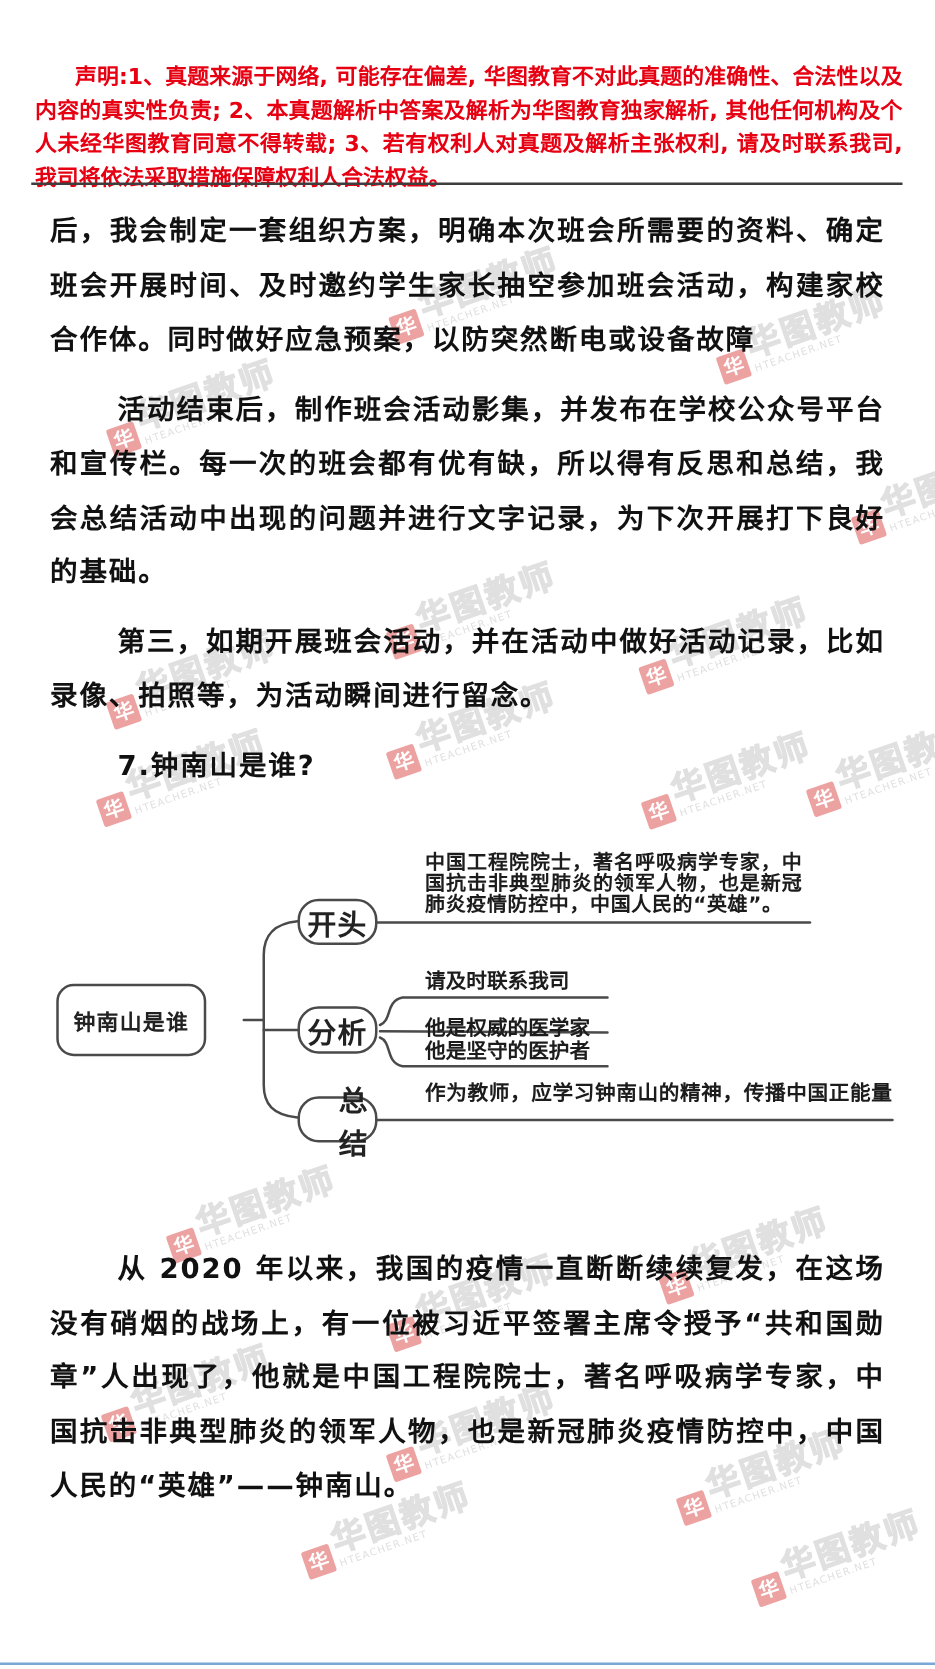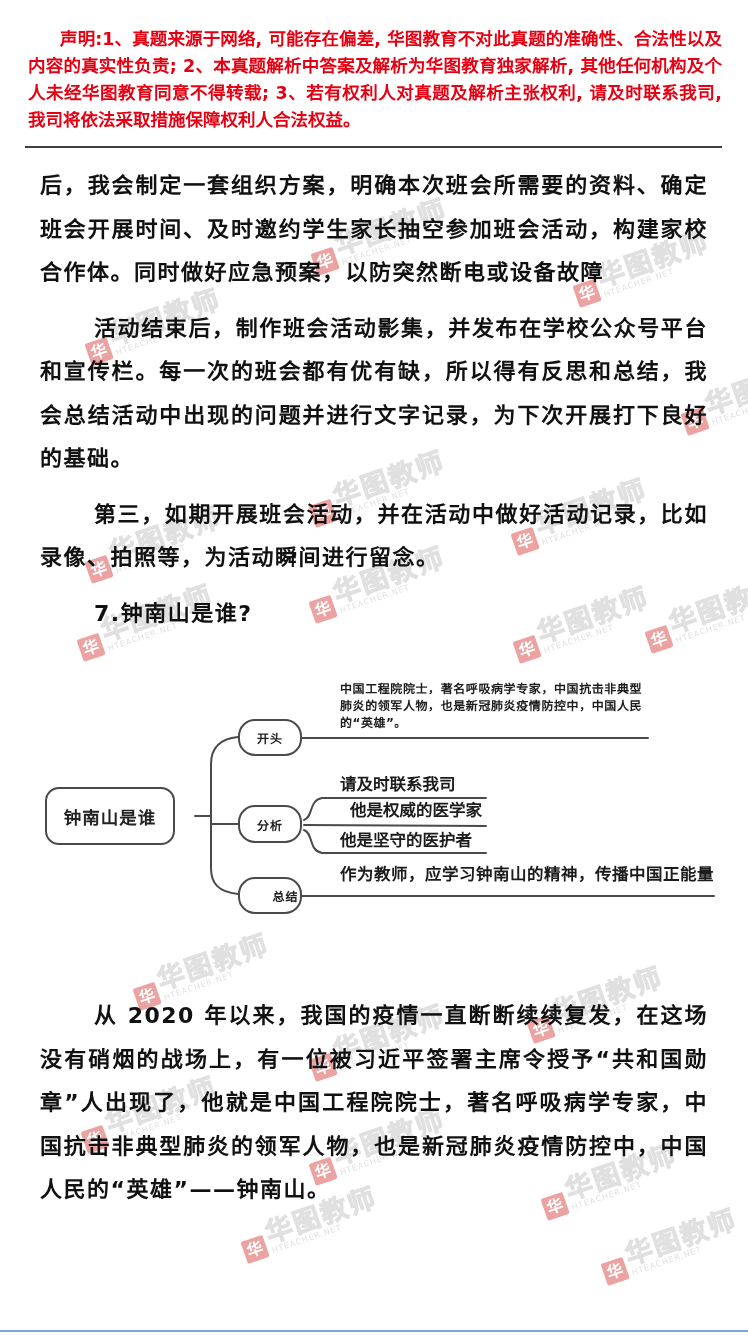--- a/index.html
+++ b/index.html
@@ -30,21 +30,21 @@
     border-radius:2px;flex:0 0 auto;opacity:.85;
   }
   .wm-txt{display:flex;flex-direction:column;line-height:1;}
   .wm-txt span{
     font-size:27px;font-weight:bold;letter-spacing:2px;color:var(--wm-gray);
     -webkit-text-stroke:1px #bdbdbd;opacity:.75;
   }
   .wm-txt small{font-size:8px;color:#cdcdcd;letter-spacing:1px;margin-top:1px;}
   
   .disclaimer{
-    position:absolute;left:28px;top:26px;width:694px;z-index:2;
+    position:absolute;left:28px;top:49px;width:694px;z-index:2;
     color:var(--disclaimer-red);font-size:17.5px;line-height:27px;
     font-weight:bold;text-align:justify;text-indent:32px;margin:0;
   }
   .rule{
     position:absolute;left:25px;top:146px;width:697px;height:0;z-index:2;
     border-top:2.5px solid var(--rule-dark);
   }
   
   .bodytext{
     position:absolute;left:28px;width:692px;z-index:2;
@@ -57,34 +57,34 @@
   .bodytext p.indent{text-indent:54px;}
   .q-title{text-indent:54px;}
   .section-head{text-indent:54px;}
   
   .mindmap{position:absolute;left:30px;top:672px;width:695px;height:250px;z-index:2;}
   .mindmap svg{position:absolute;left:0;top:0;}
   .mm-box{
     position:absolute;box-sizing:border-box;background:#fff;
     border:2px solid var(--diagram-line);border-radius:17px;
     display:flex;align-items:center;justify-content:center;
-    font-size:12px;font-weight:700;color:#222;letter-spacing:1px;
-  }
-  .mm-root{left:15px;top:115px;width:130px;height:58px;border-radius:14px;font-size:17.5px;}
+    font-size:23px;font-weight:700;color:#222;letter-spacing:1px;
+  }
+  .mm-root{left:15px;top:115px;width:120px;height:58px;border-radius:14px;font-size:17.5px;}
   .mm-b1{left:208px;top:47px;width:64px;height:37px;}
   .mm-b2{left:208px;top:133px;width:64px;height:38px;}
   .mm-b3{left:208px;top:205px;width:64px;height:37px;padding-left:31px;}
   .mm-note{
     position:absolute;color:#1c1c1c;font-weight:600;letter-spacing:.5px;
-    font-size:12px;line-height:17px;text-align:justify;
+    font-size:16px;line-height:17px;text-align:justify;
   }
   .mm-note-head{left:310px;top:9px;width:302px;}
   .mm-item{position:absolute;left:310px;white-space:nowrap;font-size:16.5px;font-weight:600;color:#1c1c1c;}
   .mm-i1{top:99px;}
-  .mm-i2{top:125px;margin-left:10px;}
+  .mm-i2{top:137px;}
   .mm-i3{top:155px;font-family:Liberation Mono, monospace;}
   .mm-note-sum{left:310px;top:194px;width:385px;white-space:nowrap;font-size:16.5px;}
   
   .bottom-line{
     position:absolute;left:0;top:1330px;width:748px;height:0;z-index:2;
     border-top:2px solid var(--bottom-line-blue);
   }
 </style>
 </head>
 <body>

